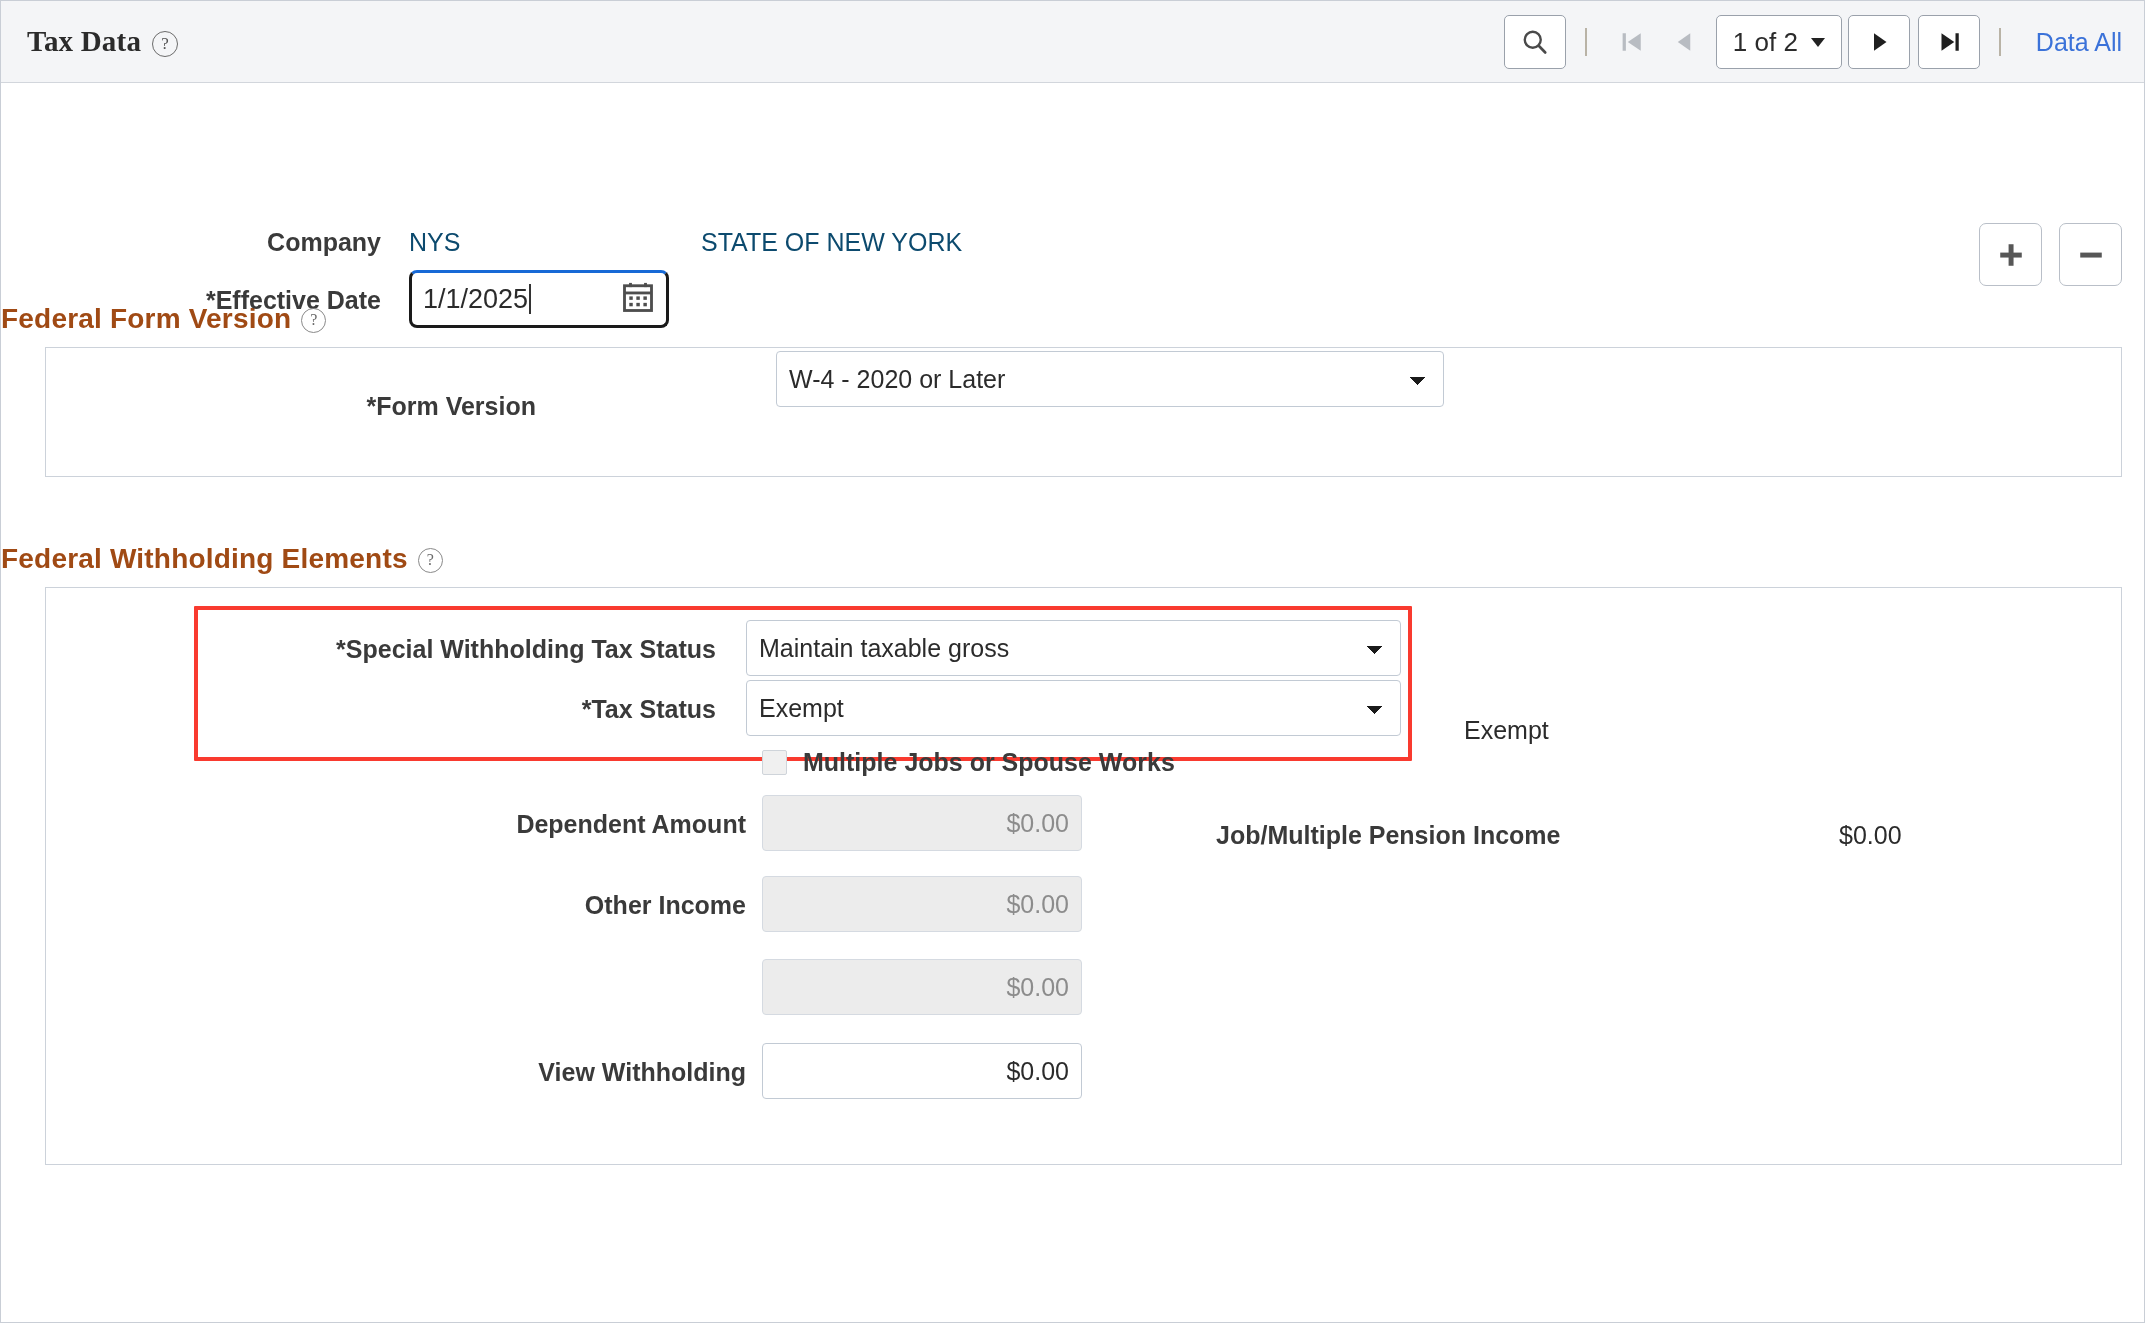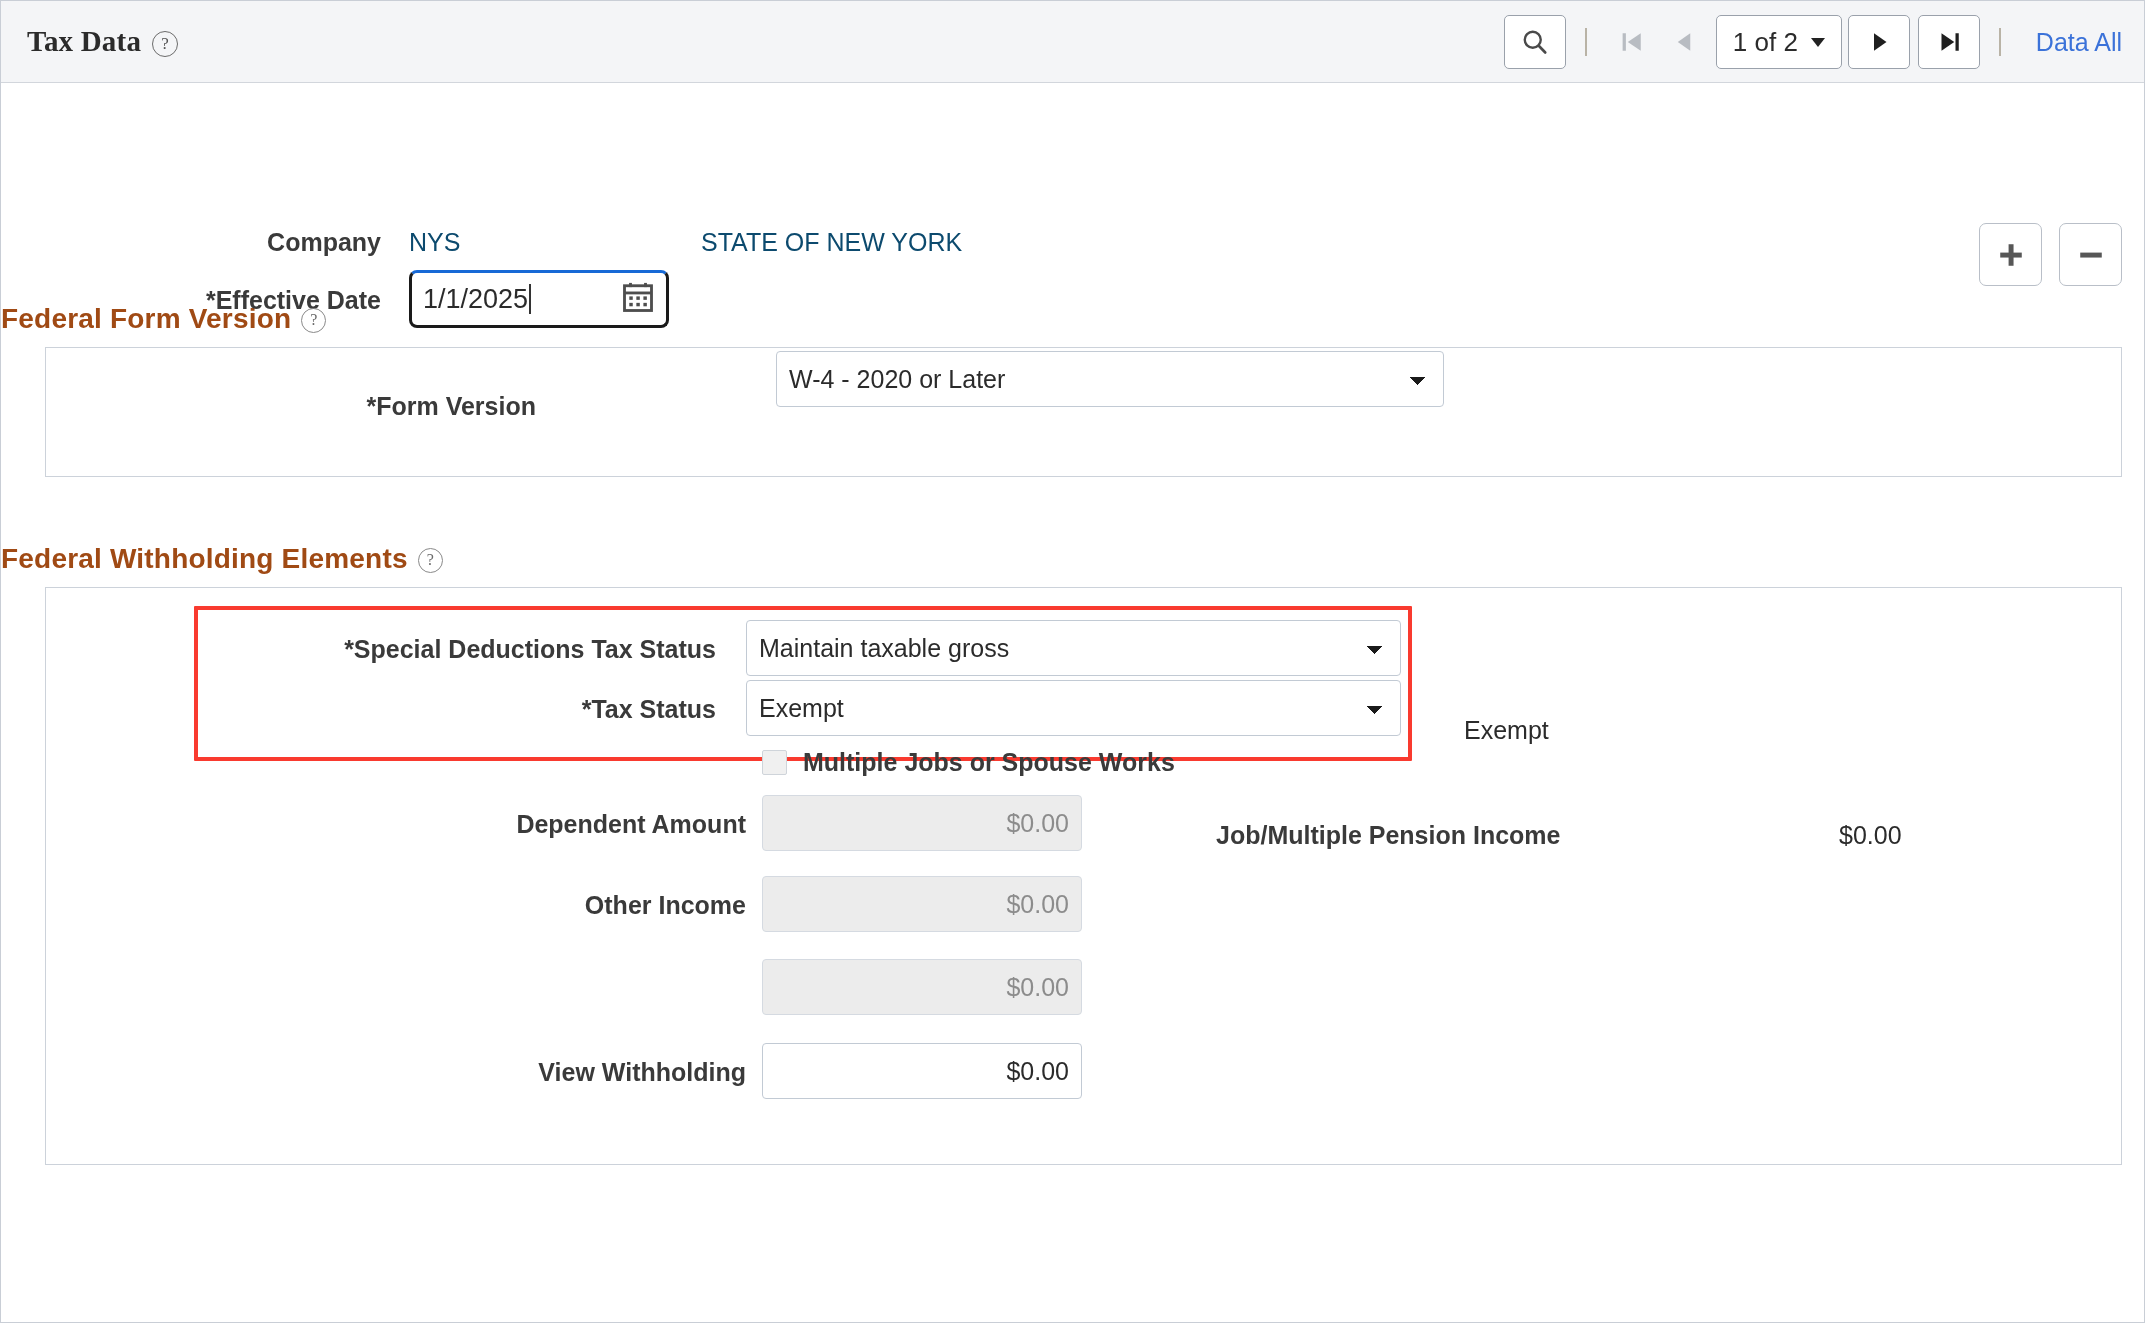--- a/index.html
+++ b/index.html
@@ -483,21 +483,21 @@
     <div class="section" style="margin-top:66px;">
       <div class="section-head">
         <span class="section-title">Federal Withholding Elements</span>
         <span class="help-icon section-help">?</span>
       </div>
 
       <div class="panel" style="height:578px;">
 
         <div class="red-highlight" style="left:148px; top:18px; width:1218px; height:155px;"></div>
 
-        <span class="row-label" style="position:absolute; left:170px; top:47px; width:500px;">*Special Deductions Tax Status</span>
+        <span class="row-label" style="position:absolute; left:170px; top:47px; width:500px;">*Special Withholding Tax Status</span>
         <select class="ps-select" style="position:absolute; left:700px; top:32px; width:655px;">
           <option>Maintain taxable gross</option>
         </select>
 
         <span class="row-label" style="position:absolute; left:170px; top:107px; width:500px;">*Tax Status</span>
         <select class="ps-select" style="position:absolute; left:700px; top:92px; width:655px;">
           <option>Exempt</option>
         </select>
 
         <span class="side-text" style="left:1418px; top:128px;">Exempt</span>

